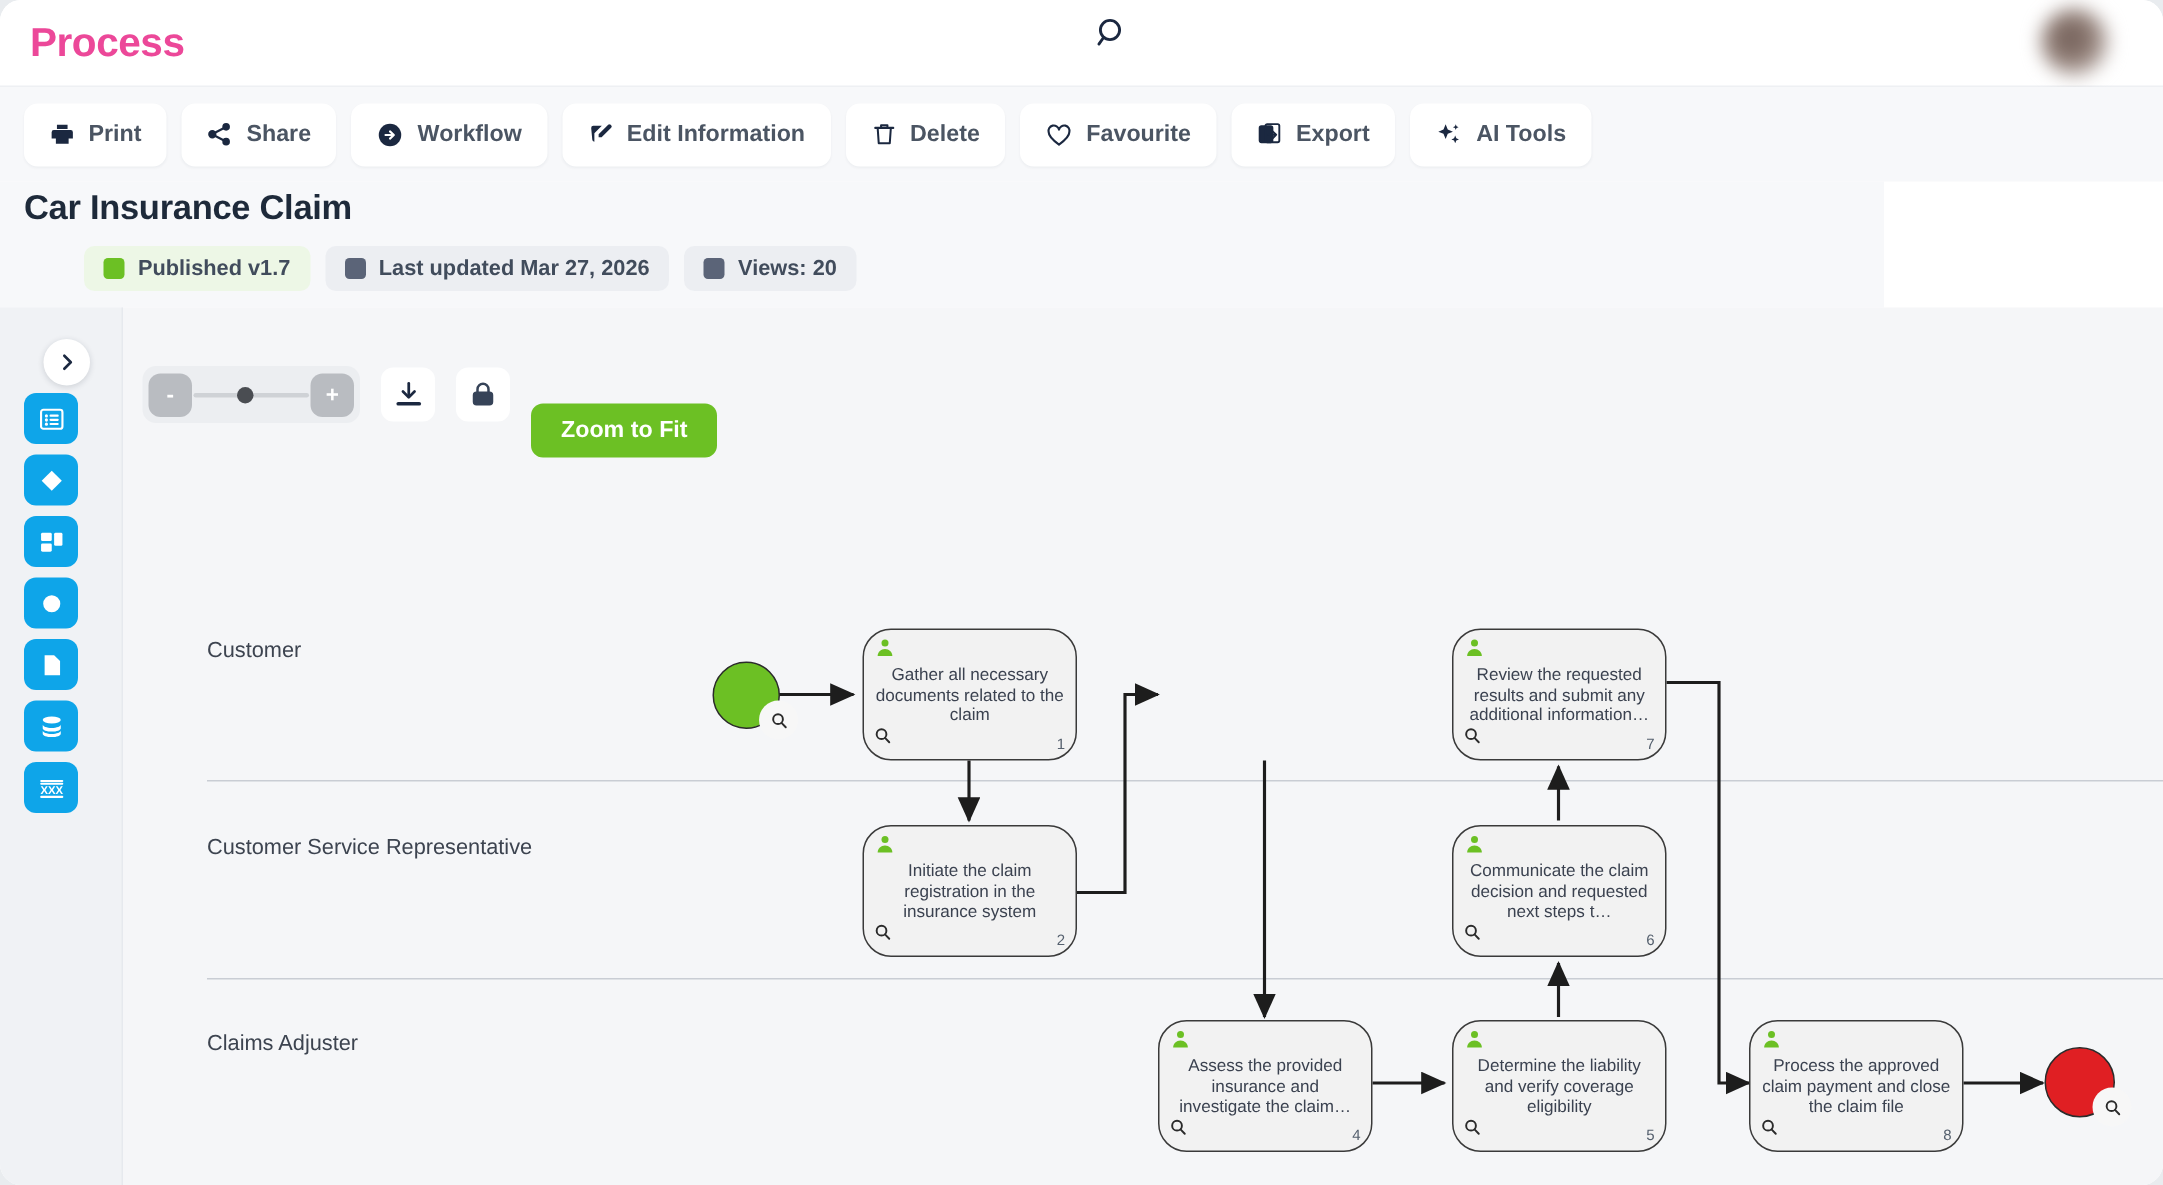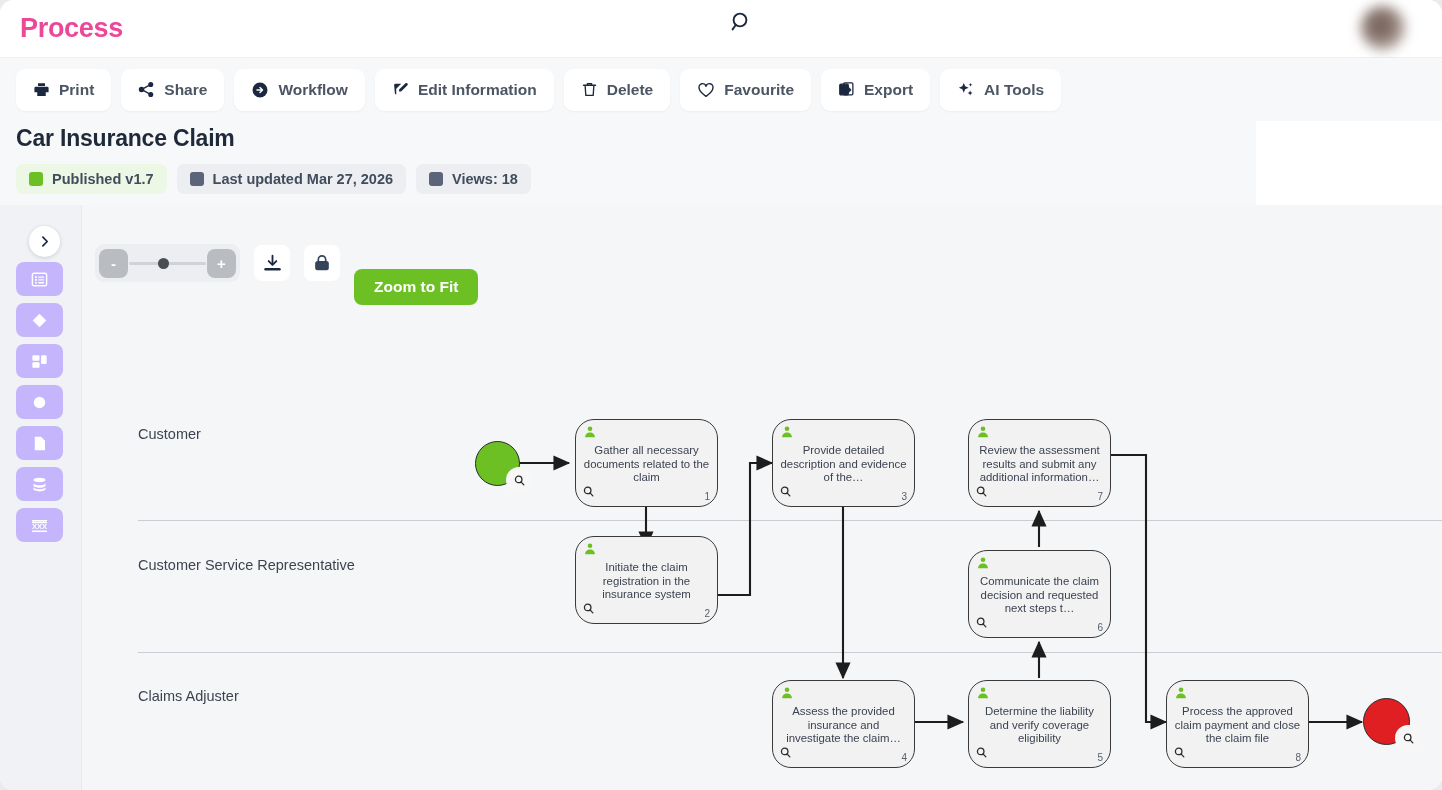--- a/index.html
+++ b/index.html
@@ -79,21 +79,21 @@
     color: #1e2a3a; letter-spacing: -0.2px;
     padding-top: 4px;
   }
   .badges { display: flex; gap: 10px; margin-top: 12px; }
   .badge {
     height: 30px; border-radius: 7px;
     display: flex; align-items: center; gap: 9px;
     padding: 0 13px;
     font-size: 14.5px; font-weight: 600; color: #414c5c;
   }
-  .badge.published { background: #edf7e6; }
+  .badge.published { background: #edf7e6; margin-left: 40px; }
   .badge.grey { background: #eceef2; }
   .swatch { width: 14px; height: 14px; border-radius: 3px; }
 
   
   .canvas-wrap {
     position: absolute; left: 0; top: 205px;
     width: 1442px; height: 585px;
     background: #f5f6f8;
   }
   .left-rail {
@@ -108,22 +108,22 @@
     background: #ffffff;
     box-shadow: 0 1px 4px rgba(20,30,50,.16);
     display: flex; align-items: center; justify-content: center;
     cursor: pointer;
   }
   .rail-icons {
     position: absolute; left: 16px; top: 57px;
     display: flex; flex-direction: column; gap: 7px;
   }
   .rail-icon {
-    width: 47px; height: 34px;
-    background: #c4b5fd; border-radius: 8px;
+    width: 36px; height: 34px;
+    background: #0ea5e9; border-radius: 8px;
     display: flex; align-items: center; justify-content: center;
     cursor: pointer;
   }
 
   
   .zoom-bar {
     position: absolute; left: 95px; top: 16px;
     display: flex; align-items: center; gap: 14px;
   }
   .slider {
@@ -316,21 +316,21 @@
       <div class="badge published">
         <span class="swatch" style="background:#6cc024"></span>
         <span>Published v1.7</span>
       </div>
       <div class="badge grey">
         <span class="swatch" style="background:#5b6478"></span>
         <span>Last updated Mar 27, 2026</span>
       </div>
       <div class="badge grey">
         <span class="swatch" style="background:#5b6478"></span>
-        <span>Views: 18</span>
+        <span>Views: 20</span>
       </div>
     </div>
   </div>
 
   <div class="canvas-wrap">
 
     <div class="left-rail">
       <div class="rail-toggle">
         <svg width="13" height="13" viewBox="0 0 24 24" fill="none" stroke="#1b2840" stroke-width="3.2" stroke-linecap="round" stroke-linejoin="round">
             <path d="M9 4l8 8-8 8"></path>
@@ -466,53 +466,37 @@
         <div class="ntext">Gather all necessary documents related to the claim</div>
         <span class="mag">
           <svg width="13" height="13" viewBox="0 0 24 24" fill="none" stroke="#2b2b2b" stroke-width="2.4">
               <circle cx="10.5" cy="10" r="6"></circle>
               <line x1="14.8" y1="14.6" x2="20" y2="20" stroke-linecap="round"></line>
             </svg>
         </span>
         <span class="nnum">1</span>
       </div>
 
-      <div class="node" style="left:493px; top:331px">
+      <div class="node" style="left:493px; top:345px">
         <span class="person">
           <svg width="14" height="14" viewBox="0 0 24 24" fill="#6cc024">
               <circle cx="12" cy="6.4" r="4"></circle>
               <path d="M3.6 21c0-4.6 3.8-8 8.4-8s8.4 3.4 8.4 8z"></path>
             </svg>
         </span>
         <div class="ntext">Initiate the claim registration in the insurance system</div>
         <span class="mag">
           <svg width="13" height="13" viewBox="0 0 24 24" fill="none" stroke="#2b2b2b" stroke-width="2.4">
               <circle cx="10.5" cy="10" r="6"></circle>
               <line x1="14.8" y1="14.6" x2="20" y2="20" stroke-linecap="round"></line>
             </svg>
         </span>
         <span class="nnum">2</span>
       </div>
 
-      <div class="node" style="left:690px; top:214px">
-        <span class="person">
-          <svg width="14" height="14" viewBox="0 0 24 24" fill="#6cc024">
-              <circle cx="12" cy="6.4" r="4"></circle>
-              <path d="M3.6 21c0-4.6 3.8-8 8.4-8s8.4 3.4 8.4 8z"></path>
-            </svg>
-        </span>
-        <div class="ntext">Provide detailed description and evidence of the…</div>
-        <span class="mag">
-          <svg width="13" height="13" viewBox="0 0 24 24" fill="none" stroke="#2b2b2b" stroke-width="2.4">
-              <circle cx="10.5" cy="10" r="6"></circle>
-              <line x1="14.8" y1="14.6" x2="20" y2="20" stroke-linecap="round"></line>
-            </svg>
-        </span>
-        <span class="nnum">3</span>
-      </div>
 
       <div class="node" style="left:690px; top:475px">
         <span class="person">
           <svg width="14" height="14" viewBox="0 0 24 24" fill="#6cc024">
               <circle cx="12" cy="6.4" r="4"></circle>
               <path d="M3.6 21c0-4.6 3.8-8 8.4-8s8.4 3.4 8.4 8z"></path>
             </svg>
         </span>
         <div class="ntext">Assess the provided insurance and investigate the claim…</div>
         <span class="mag">
@@ -558,21 +542,21 @@
         <span class="nnum">6</span>
       </div>
 
       <div class="node" style="left:886px; top:214px">
         <span class="person">
           <svg width="14" height="14" viewBox="0 0 24 24" fill="#6cc024">
               <circle cx="12" cy="6.4" r="4"></circle>
               <path d="M3.6 21c0-4.6 3.8-8 8.4-8s8.4 3.4 8.4 8z"></path>
             </svg>
         </span>
-        <div class="ntext">Review the assessment results and submit any additional information…</div>
+        <div class="ntext">Review the requested results and submit any additional information…</div>
         <span class="mag">
           <svg width="13" height="13" viewBox="0 0 24 24" fill="none" stroke="#2b2b2b" stroke-width="2.4">
               <circle cx="10.5" cy="10" r="6"></circle>
               <line x1="14.8" y1="14.6" x2="20" y2="20" stroke-linecap="round"></line>
             </svg>
         </span>
         <span class="nnum">7</span>
       </div>
 
       <div class="node" style="left:1084px; top:475px">

